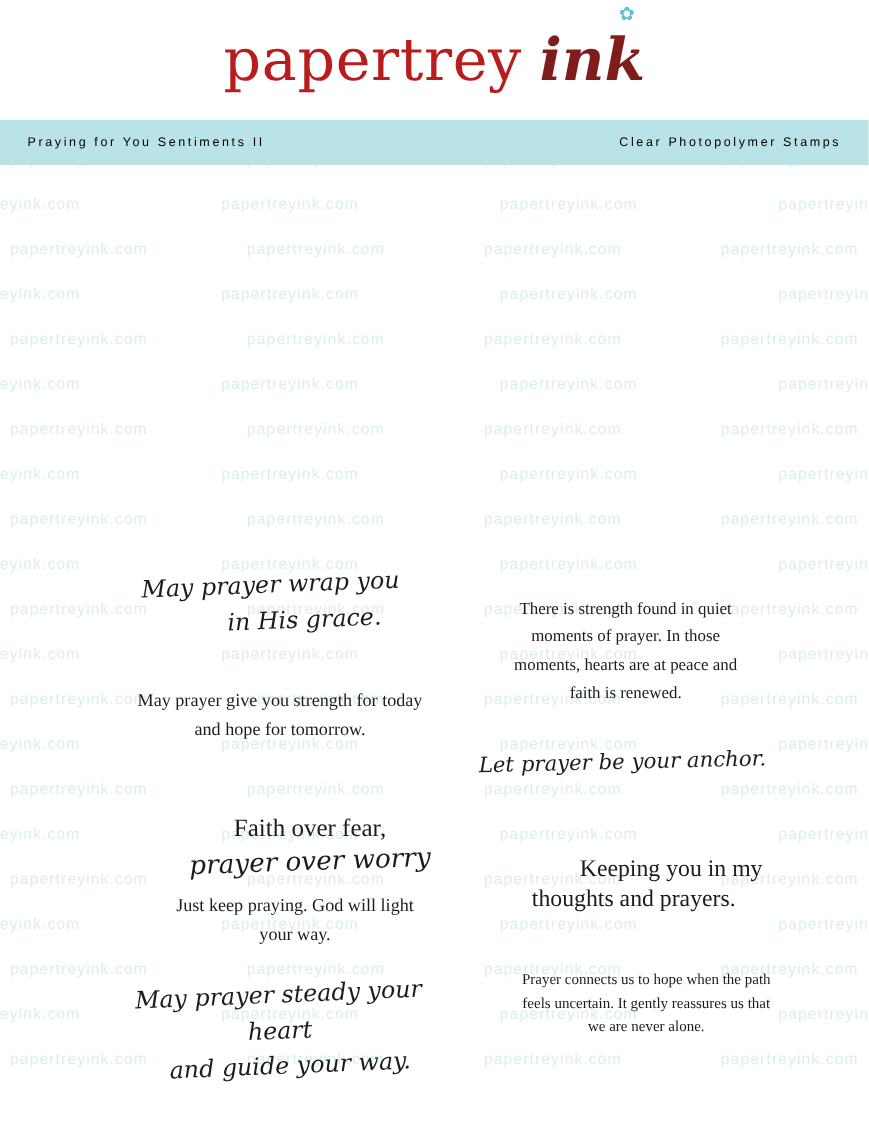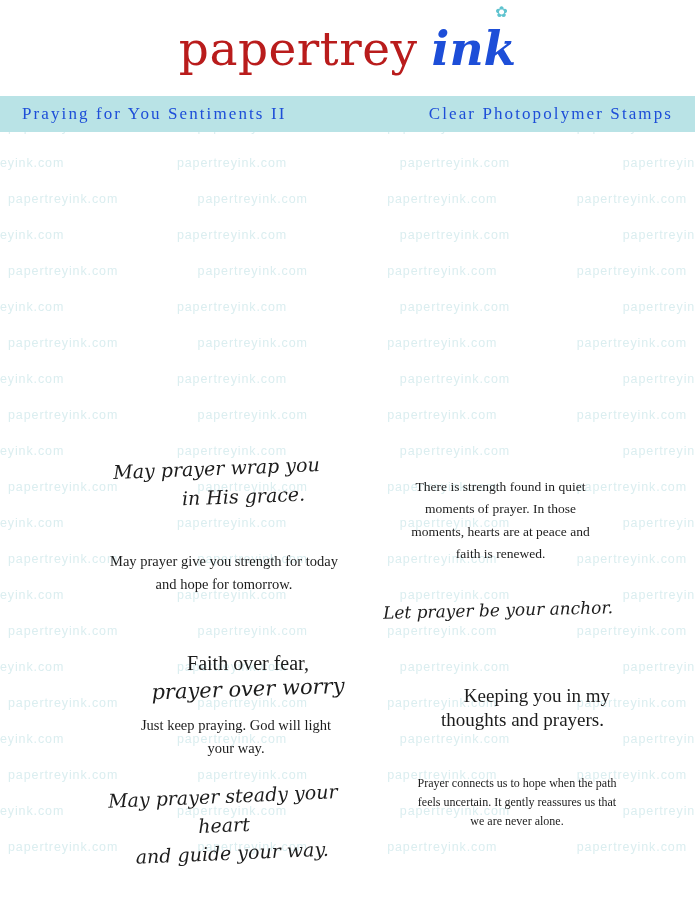--- a/index.html
+++ b/index.html
@@ -33,21 +33,21 @@
     font-family: "DejaVu Serif", serif;
     font-size: 47px;
     letter-spacing: 0.5px;
     color: #b91c1c;
     font-weight: 400;
   }
   .logo-ink {
     font-family: "DejaVu Serif", serif;
     font-style: italic;
     font-size: 47px;
-    color: #1d4ed8;
+    color: #7f1d1d;
     font-weight: 700;
     margin-left: 14px;
   }
   .logo-flower {
     position: absolute;
     right: 7px;
     top: -16px;
     width: 14px;
     height: 14px;
     color: #5fc3cf;
@@ -58,24 +58,24 @@
   
   .banner {
     background: #b9e3e6;
     height: 36px;
     display: flex;
     align-items: center;
     box-sizing: border-box;
     padding: 0 22px;
   }
   .banner-left, .banner-right {
-    font-size: 17px;
+    font-size: 10px;
     letter-spacing: 2.1px;
-    color: #1d4ed8;
-    font-family: Liberation Serif, serif;
+    color: #000000;
+    font-family: Liberation Sans, sans-serif;
     white-space: nowrap;
   }
   .banner-left { flex: 0 0 auto; }
   .banner-right { margin-left: auto; }
 
   
   .sheet {
     position: relative;
     height: 764px;
     overflow: hidden;
@@ -126,21 +126,21 @@
   #s1 .l2 { display:block; padding-left: 52px; }
 
   #s2 { left: 398px; top: 344px; width: 205px; font-size: 13.5px; line-height: 1.65; }
   #s3 { left: 110px; top: 418px; width: 228px; font-size: 14.5px; line-height: 1.6; }
   #s4 { left: 382px; top: 468px; width: 232px; font-size: 17px; transform: rotate(-1.4deg); }
   #s5 { left: 148px; top: 498px; width: 200px; line-height: 1.22; }
   #s5 .l1 { font-size: 20px; font-family: "Liberation Serif", serif; display:block;margin-top:21px; }
   #s5 .l2 { font-size: 21px; display:block; transform: rotate(-2deg); margin-top: 2px; }
   #s6 { left: 410px; top: 552px; width: 200px; font-family: "Liberation Serif", serif; font-size: 19px; line-height: 1.25; }
   #s6 .l1 { display:block; text-align: right; }
-  #s6 .l2 { display:block; text-align: right; padding-right: 6px; }
+  #s6 .l2 { display:block; text-align: center; padding-right: 6px; }
   #s7 { left: 138px; top: 582px; width: 196px; font-size: 14.5px; line-height: 1.6; }
   #s8 { left: 412px; top: 642px; width: 210px; font-size: 12px; line-height: 1.6; }
   #s9 { left: 88px;  top: 650px; width: 272px; font-size: 19px; line-height: 1.5; transform: rotate(-2.4deg); }
   #s9 .l2 { display:block; padding-left: 14px; }
 </style>
 </head>
 <body>
 
 <div class="logo-wrap">
   <div class="logo">

